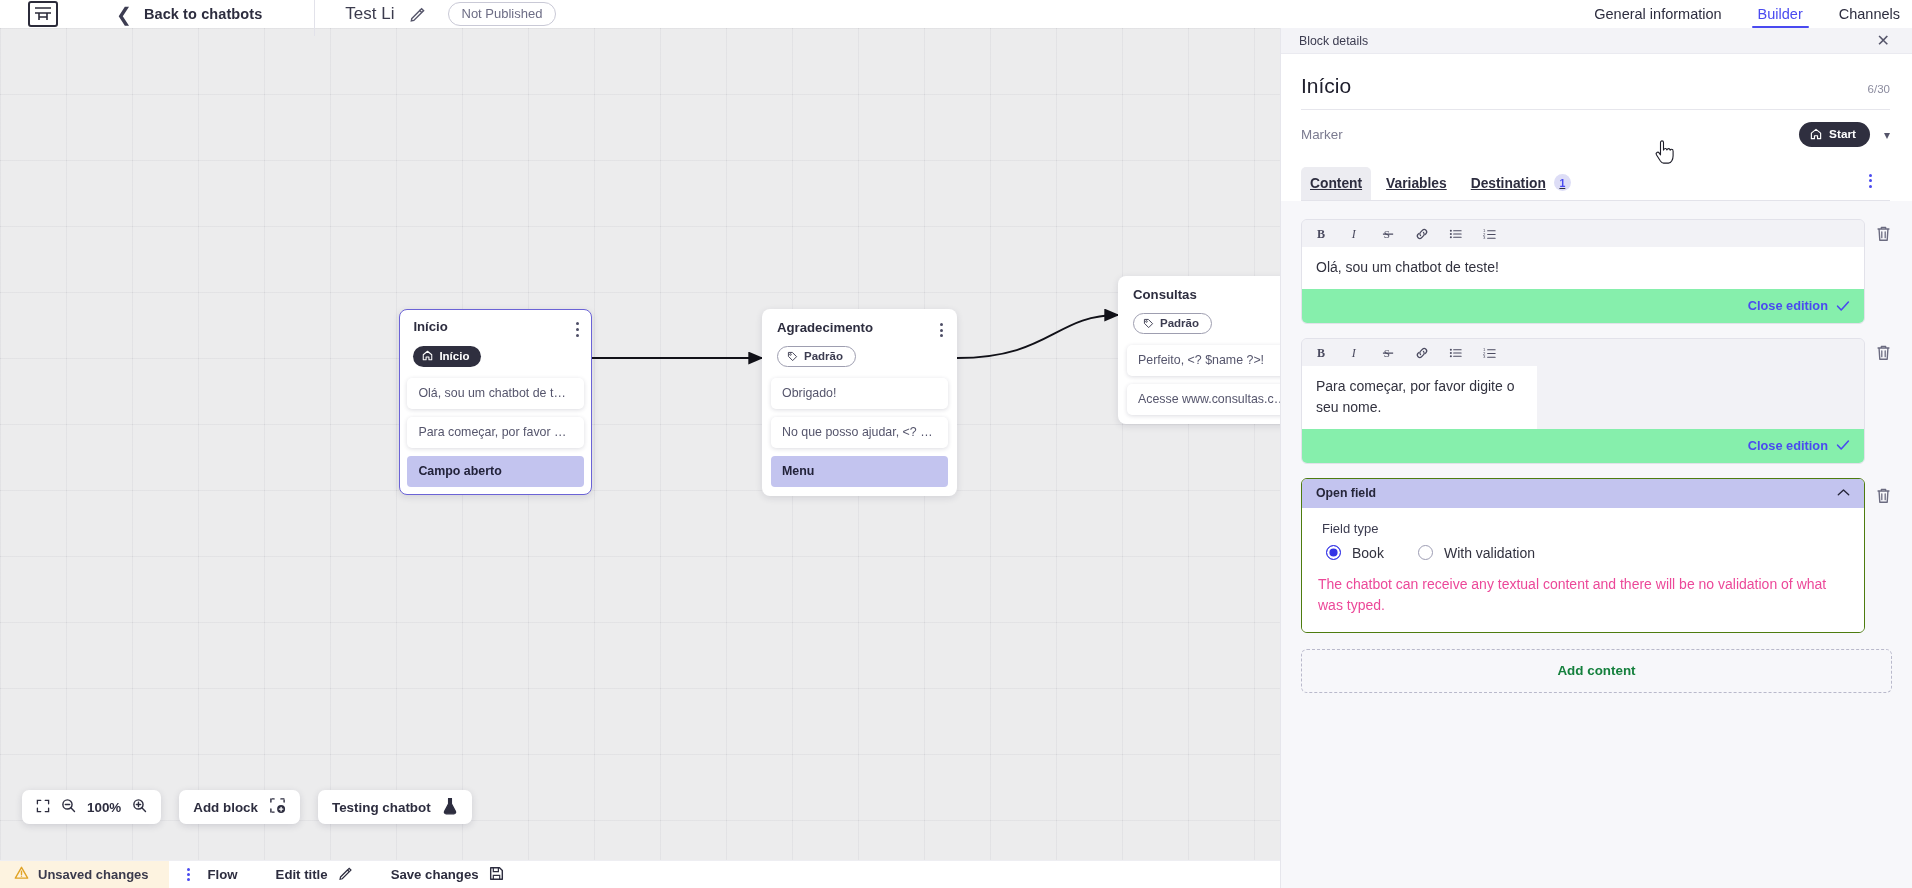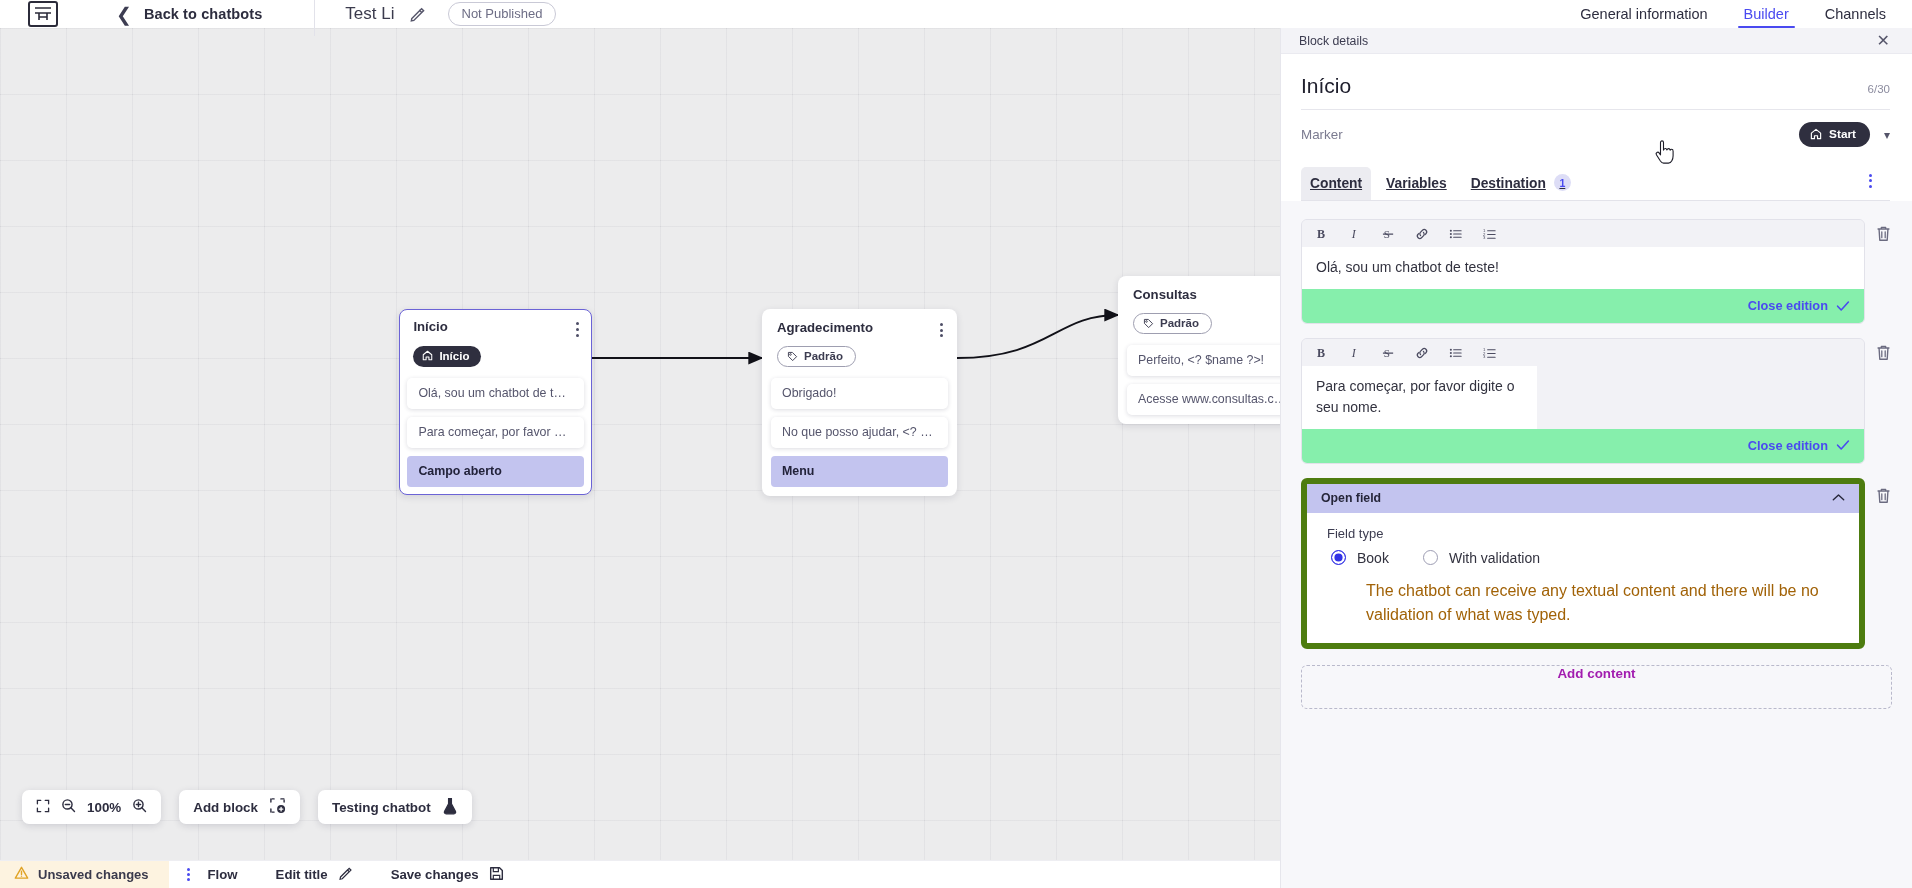--- a/index.html
+++ b/index.html
@@ -38,21 +38,21 @@
   .bot-title {
     margin-left: 30px; font-size: 17px; color: #3b3b4d; white-space: nowrap; text-align: right;
   }
   .pencil-ic { margin-left: 14px; display:flex; align-items:center; }
   .pill-unpub {
     margin-left: 22px; border: 1px solid #c9c9d6; border-radius: 13px;
     padding: 3px 13px 4px; font-size: 13px; color: #6d6d85; background:#fff;
     white-space: nowrap;
   }
   .top-tabs {
-    position: absolute; right: 26px; top: 0; display: flex; align-items: center;
+    position: absolute; right: 12px; top: 0; display: flex; align-items: center;
     gap: 36px; height: 28px;
   }
   .top-tab {
     font-size: 14.5px; color: #2d2d3f; position: relative; height: 28px;
     display: flex; align-items: center; white-space: nowrap;
   }
   .top-tab.active { color: #4a4af0; }
   .top-tab.active::after {
     content: ""; position: absolute; left: -6px; right: -6px; bottom: 0;
     height: 2.5px; background: #4a4af0; border-radius: 2px;
@@ -213,45 +213,45 @@
   }
   .close-edition {
     display: flex; align-items: center; justify-content: flex-end; gap: 8px;
     padding: 9px 14px 10px; background: #86efac;
     font-size: 12.8px; color: #4a4af0; font-weight: bold; cursor: pointer;
   }
   .trash { padding-top: 6px; cursor: pointer; }
 
   .open-field-wrap { display: flex; align-items: flex-start; gap: 10px; margin-bottom: 16px; }
   .open-field {
-    flex: 1; border-radius: 6px; overflow: hidden; border: 6px solid #4d7c0f;
+    flex: 1; border-radius: 6px; overflow: hidden; border: 1px solid #4d7c0f;
   }
   .of-head {
     background: #c3c4ef; padding: 7px 14px 8px; display: flex; align-items: center;
     justify-content: space-between; font-size: 12.3px; font-weight: bold; color: #26263a;
   }
   .of-body { background: #fff; padding: 13px 16px 16px; }
   .of-label { font-size: 13px; color: #3c3c50; padding-left: 4px; }
   .radios { display: flex; align-items: center; gap: 34px; margin-top: 9px; padding-left: 8px; }
   .radio { display: flex; align-items: center; gap: 11px; cursor: pointer; }
   .rdot {
     width: 15px; height: 15px; border-radius: 50%; border: 1.6px solid #9d9db3;
     background: #fff; flex: 0 0 auto;
   }
   .rdot.on {
     border: 1.6px solid #3333e6; background: #3333e6;
     box-shadow: inset 0 0 0 2.4px #fff, inset 0 0 0 6px #3333e6;
   }
   .rlbl { font-size: 14px; color: #32323f; }
-  .of-note { margin-top: 13px; font-size: 16px; color: #a16207; line-height: 1.5; margin-left: 43px; }
+  .of-note { margin-top: 13px; font-size: 14px; color: #ec4899; line-height: 1.5; }
 
   .add-content {
     border: 1.4px dashed #b9b9cb; border-radius: 6px; height: 44px;
-    display: flex; justify-content: center;
-    font-size: 13.4px; font-weight: bold; color: #a21caf; cursor: pointer;
+    display: flex; align-items: center; justify-content: center;
+    font-size: 13.4px; font-weight: bold; color: #15803d; cursor: pointer;
     background: #f7f7fa;
   }
 
   
   .cursor { position: absolute; z-index: 60; pointer-events: none; }
 </style>
 </head>
 <body>
 
 <div id="app">

